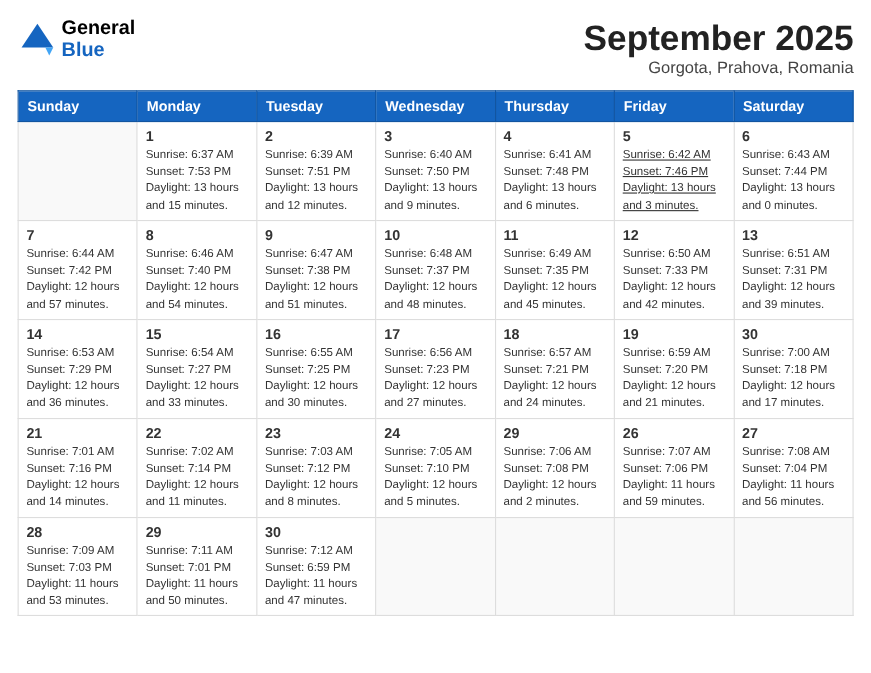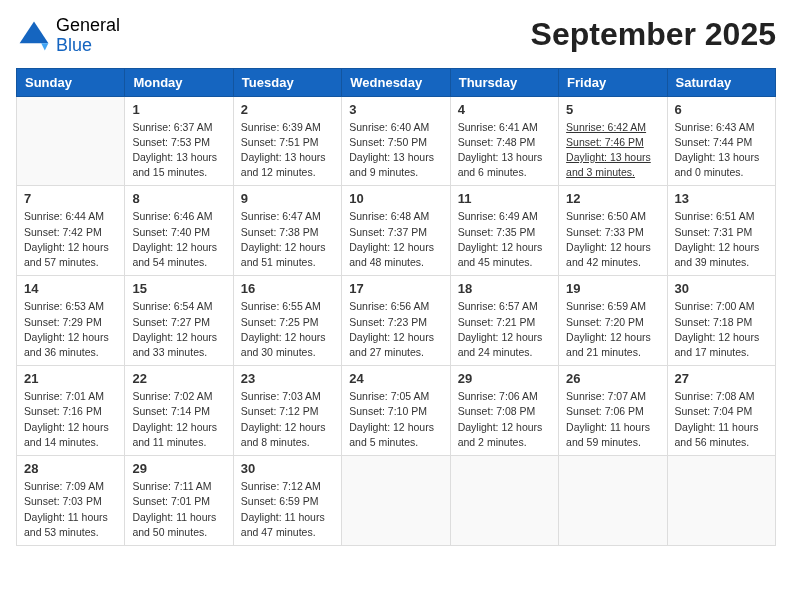--- a/index.html
+++ b/index.html
@@ -16,21 +16,21 @@
       align-items: flex-start;
       margin-bottom: 12px;
     }
     .logo {
       display: flex;
       align-items: center;
       gap: 4px;
     }
     .logo-text {
       font-size: 18px;
-      font-weight: normal;
+      font-weight: bold;
       line-height: 1.1;
     }
     .logo-text .general { display: block; }
     .logo-text .blue { display: block; color: #1565c0; }
     .logo-icon {
       width: 36px;
       height: 36px;
     }
     .title-block { text-align: right; }
     .month-title {
@@ -89,20 +89,21 @@
       <polygon points="20,4 36,28 4,28" fill="#1565c0"></polygon>
       <polygon points="28,28 36,28 32,36" fill="#42a5f5"></polygon>
     </svg>
     <div class="logo-text">
       <span class="general">General</span>
       <span class="blue">Blue</span>
     </div>
   </div>
   <div class="title-block">
     <div class="month-title">September 2025</div>
+    <div class="location">Gorgota, Prahova, Romania</div>
   </div>
 </div>
 
 <table class="calendar">
   <thead>
     <tr>
     <th>Sunday</th>
         <th>Monday</th>
         <th>Tuesday</th>
         <th>Wednesday</th>

